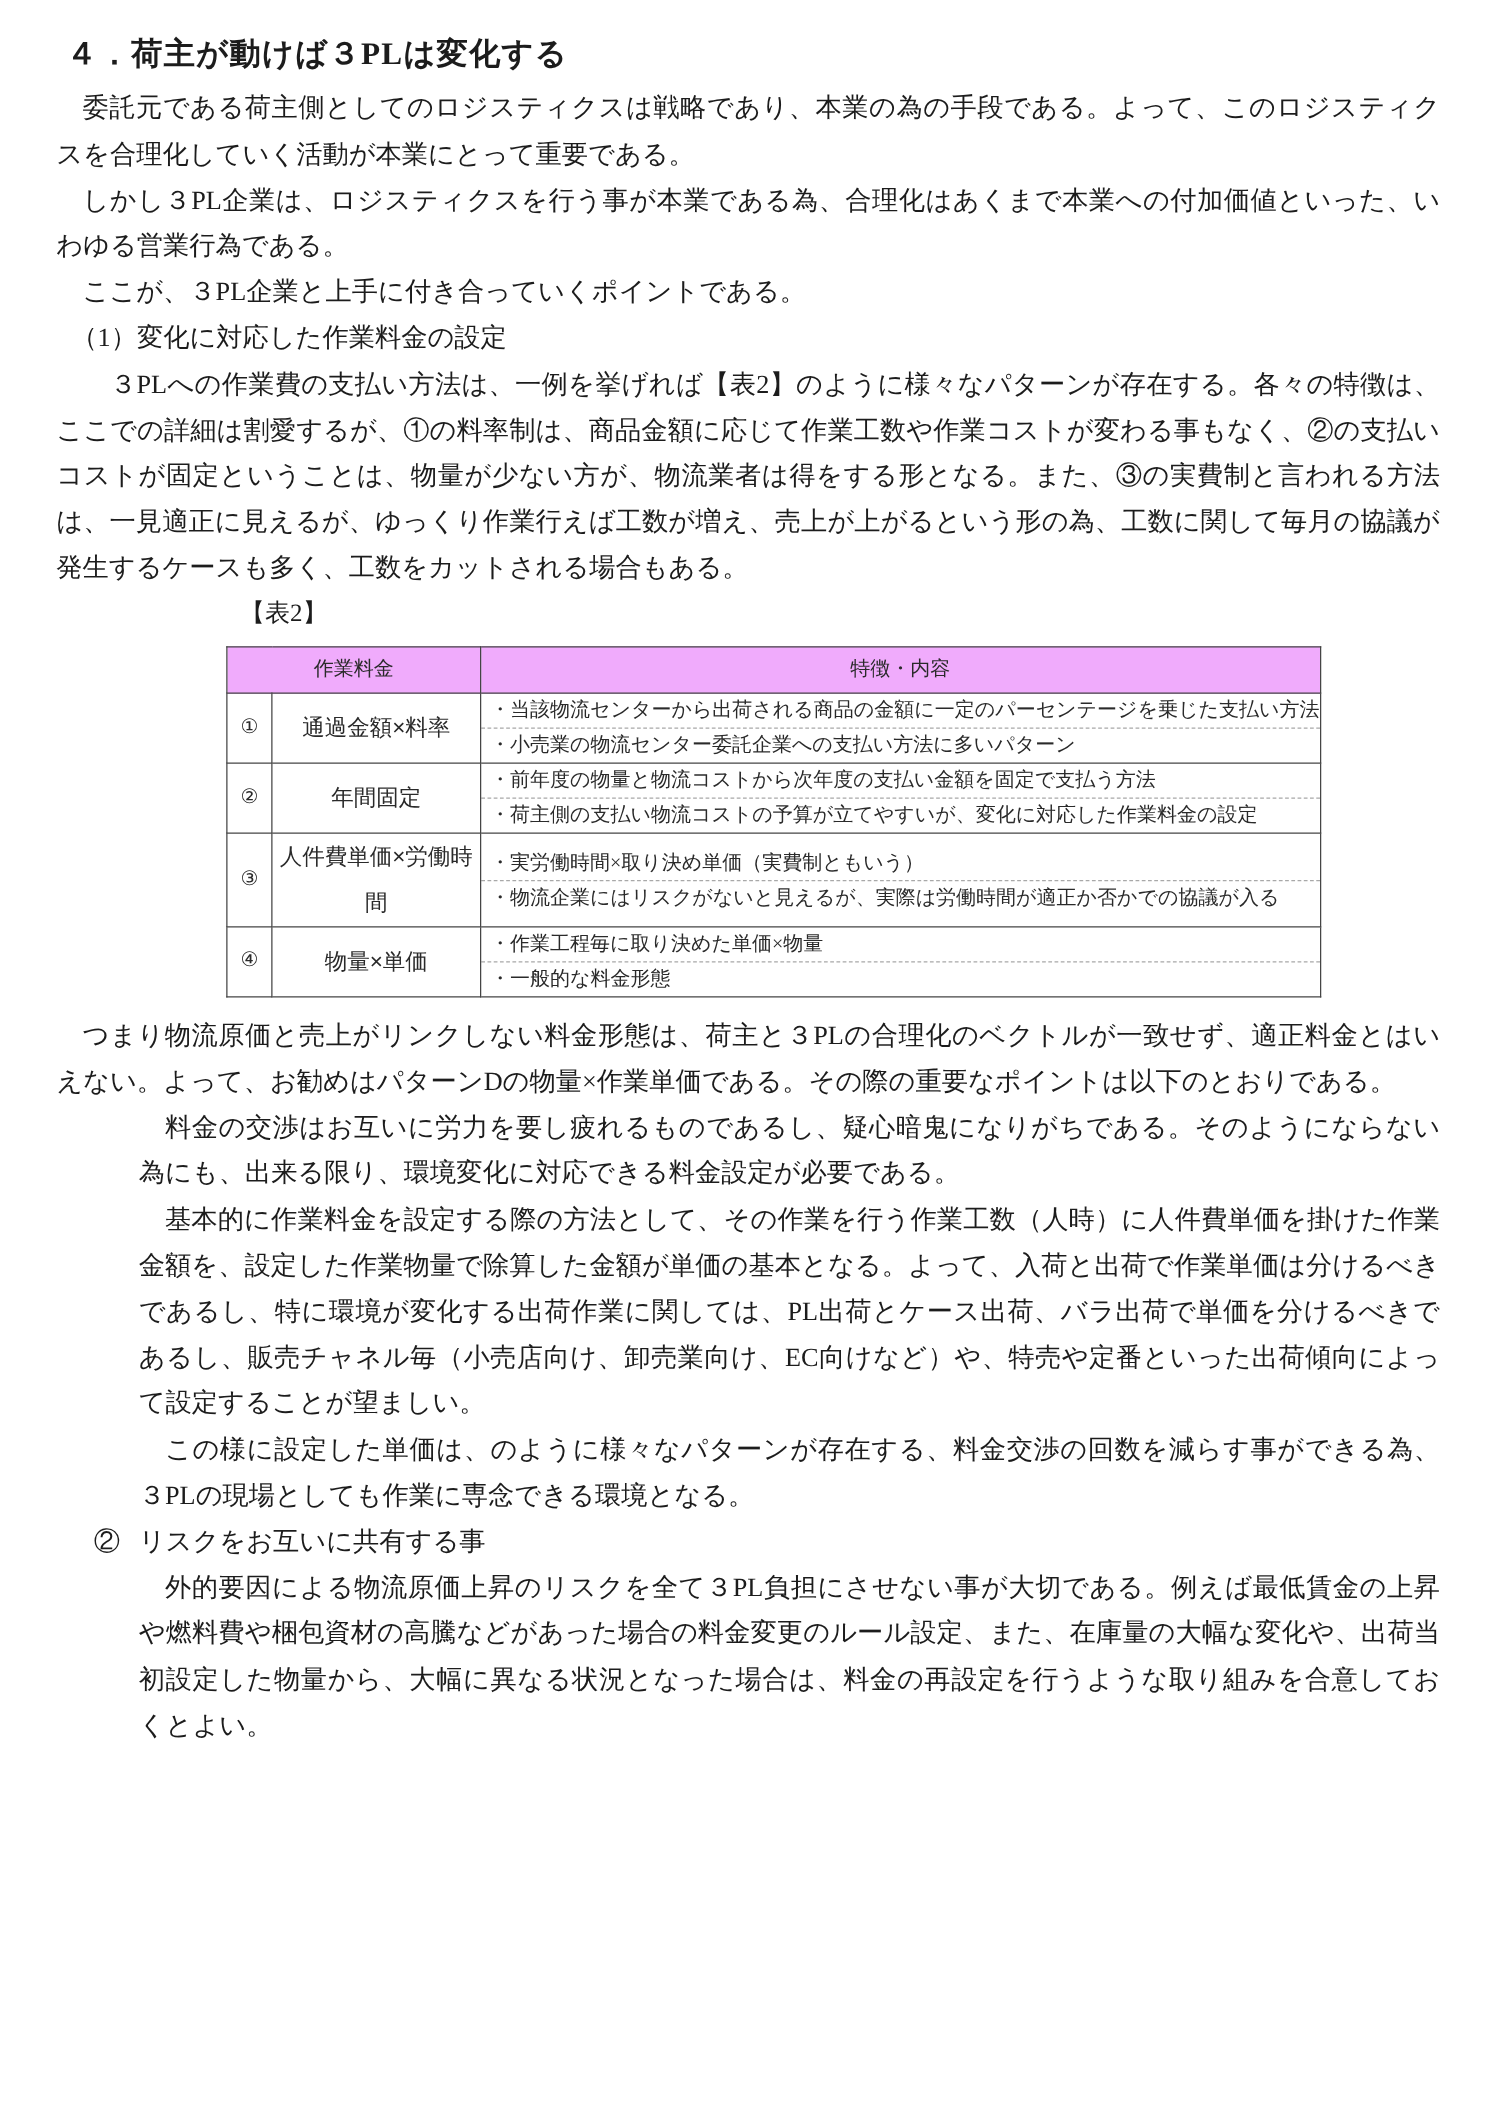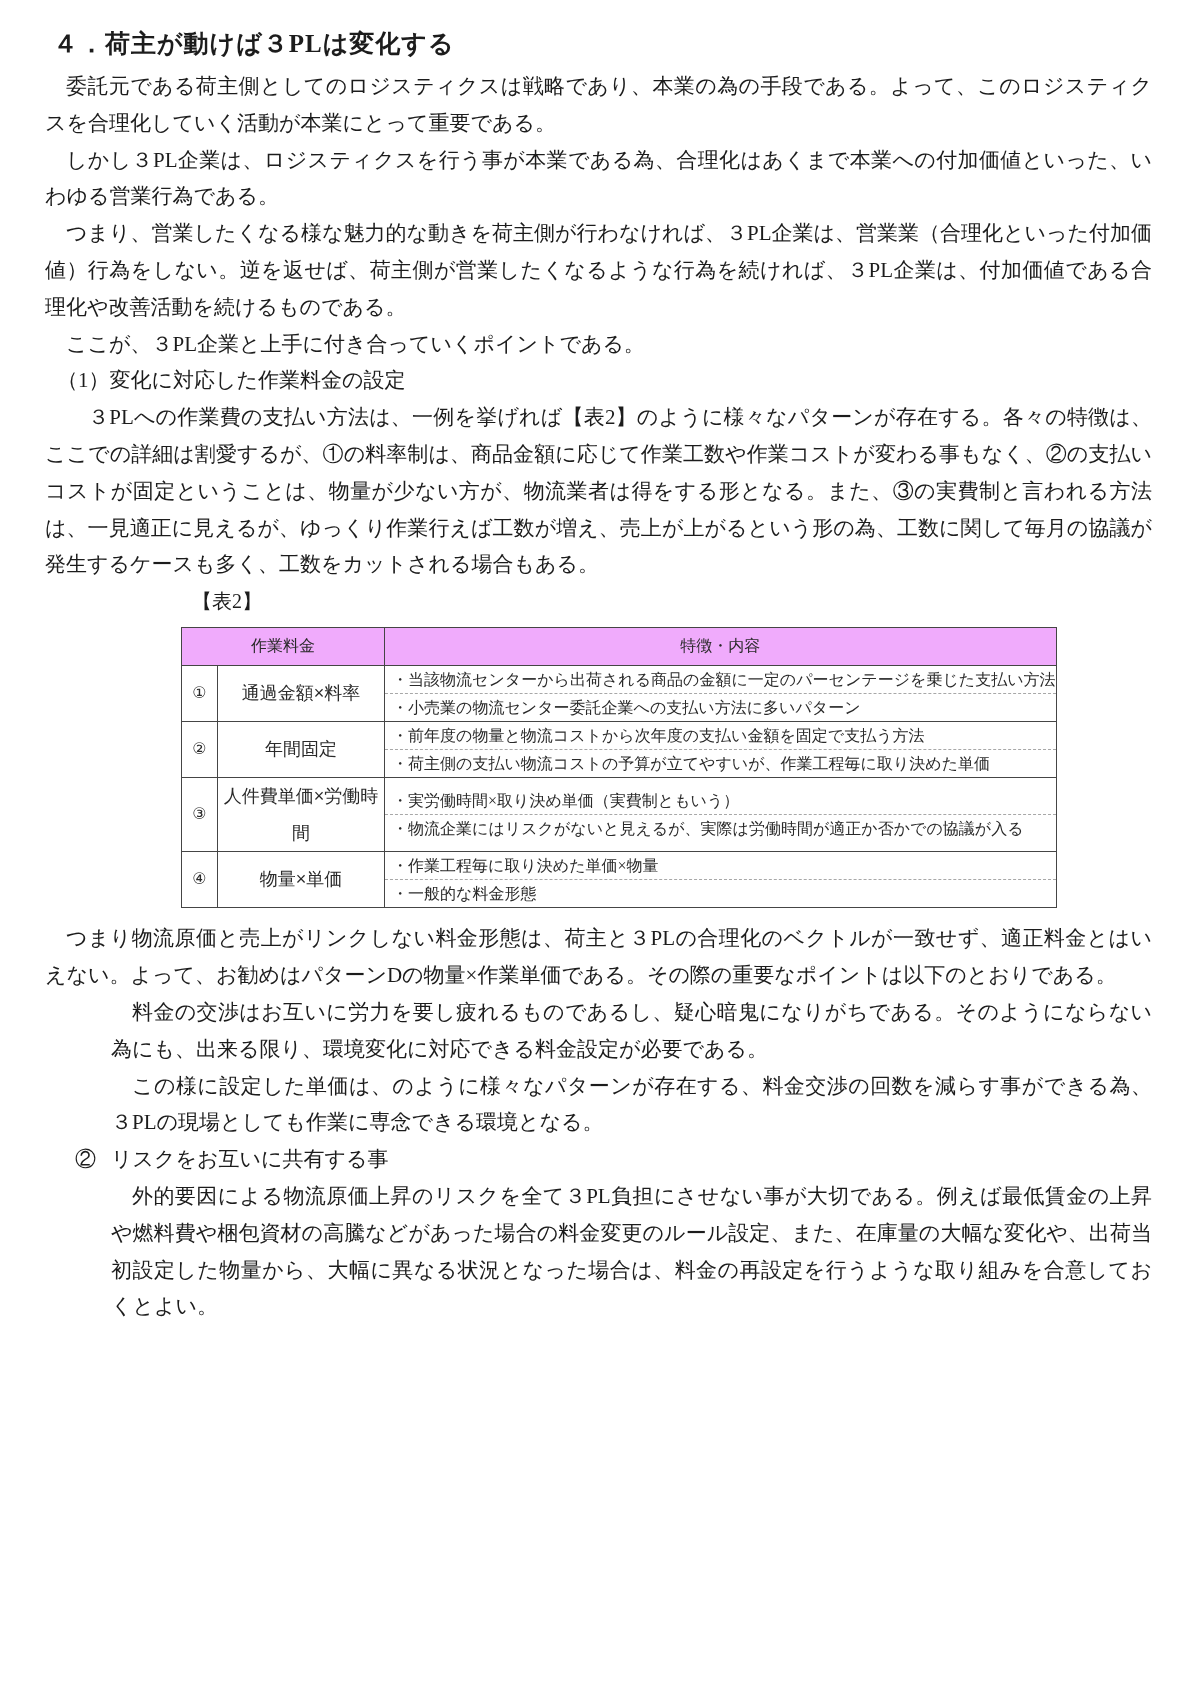--- a/index.html
+++ b/index.html
@@ -59,21 +59,20 @@
 </style>
 </head>
 <body>
 
 <div class="page">
 
   <h1 class="title">４．荷主が動けば３PLは変化する</h1>
 
   <p class="ind1">委託元である荷主側としてのロジスティクスは戦略であり、本業の為の手段である。よって、このロジスティクスを合理化していく活動が本業にとって重要である。</p>
   <p class="ind1">しかし３PL企業は、ロジスティクスを行う事が本業である為、合理化はあくまで本業への付加価値といった、いわゆる営業行為である。</p>
-  <p class="ind1">つまり、営業したくなる様な魅力的な動きを荷主側が行わなければ、３PL企業は、営業業（合理化といった付加価値）行為をしない。逆を返せば、荷主側が営業したくなるような行為を続ければ、３PL企業は、付加価値である合理化や改善活動を続けるものである。</p>
   <p class="ind1">ここが、３PL企業と上手に付き合っていくポイントである。</p>
 
   <p class="half">（1）変化に対応した作業料金の設定</p>
   <p class="ind2">３PLへの作業費の支払い方法は、一例を挙げれば【表2】のように様々なパターンが存在する。各々の特徴は、ここでの詳細は割愛するが、①の料率制は、商品金額に応じて作業工数や作業コストが変わる事もなく、②の支払いコストが固定ということは、物量が少ない方が、物流業者は得をする形となる。また、③の実費制と言われる方法は、一見適正に見えるが、ゆっくり作業行えば工数が増え、売上が上がるという形の為、工数に関して毎月の協議が発生するケースも多く、工数をカットされる場合もある。</p>
 
   <div class="table-label">【表2】</div>
 
   <table class="fee">
     <thead>
       <tr>
@@ -88,21 +87,21 @@
           <td class="col-desc">
             <div class="desc-line">・当該物流センターから出荷される商品の金額に一定のパーセンテージを乗じた支払い方法</div>
             <div class="desc-line">・小売業の物流センター委託企業への支払い方法に多いパターン</div>
           </td>
         </tr>
         <tr>
           <td class="col-num">②</td>
           <td class="col-name">年間固定</td>
           <td class="col-desc">
             <div class="desc-line">・前年度の物量と物流コストから次年度の支払い金額を固定で支払う方法</div>
-            <div class="desc-line">・荷主側の支払い物流コストの予算が立てやすいが、作業工程毎に取り決めた単価</div>
+            <div class="desc-line">・荷主側の支払い物流コストの予算が立てやすいが、変化に対応した作業料金の設定</div>
           </td>
         </tr>
         <tr>
           <td class="col-num">③</td>
           <td class="col-name">人件費単価×労働時間</td>
           <td class="col-desc">
             <div class="desc-line">・実労働時間×取り決め単価（実費制ともいう）</div>
             <div class="desc-line">・物流企業にはリスクがないと見えるが、実際は労働時間が適正か否かでの協議が入る</div>
           </td>
         </tr>
@@ -113,20 +112,21 @@
             <div class="desc-line">・作業工程毎に取り決めた単価×物量</div>
             <div class="desc-line">・一般的な料金形態</div>
           </td>
         </tr>
       </tbody>
   </table>
 
   <p class="ind1 after-table">つまり物流原価と売上がリンクしない料金形態は、荷主と３PLの合理化のベクトルが一致せず、適正料金とはいえない。よって、お勧めはパターンDの物量×作業単価である。その際の重要なポイントは以下のとおりである。</p>
 
   <p class="sub">料金の交渉はお互いに労力を要し疲れるものであるし、疑心暗鬼になりがちである。そのようにならない為にも、出来る限り、環境変化に対応できる料金設定が必要である。</p>
+  <p class="sub">基本的に作業料金を設定する際の方法として、その作業を行う作業工数（人時）に人件費単価を掛けた作業金額を、設定した作業物量で除算した金額が単価の基本となる。よって、入荷と出荷で作業単価は分けるべきであるし、特に環境が変化する出荷作業に関しては、PL出荷とケース出荷、バラ出荷で単価を分けるべきであるし、販売チャネル毎（小売店向け、卸売業向け、EC向けなど）や、特売や定番といった出荷傾向によって設定することが望ましい。</p>
   <p class="sub">この様に設定した単価は、のように様々なパターンが存在する、料金交渉の回数を減らす事ができる為、３PLの現場としても作業に専念できる環境となる。</p>
 
   <div class="list-item">
     <span class="marker">②</span><span class="li-text">リスクをお互いに共有する事</span>
   </div>
   <p class="sub">外的要因による物流原価上昇のリスクを全て３PL負担にさせない事が大切である。例えば最低賃金の上昇や燃料費や梱包資材の高騰などがあった場合の料金変更のルール設定、また、在庫量の大幅な変化や、出荷当初設定した物量から、大幅に異なる状況となった場合は、料金の再設定を行うような取り組みを合意しておくとよい。</p>
 
 </div>
 
 </body></html>

